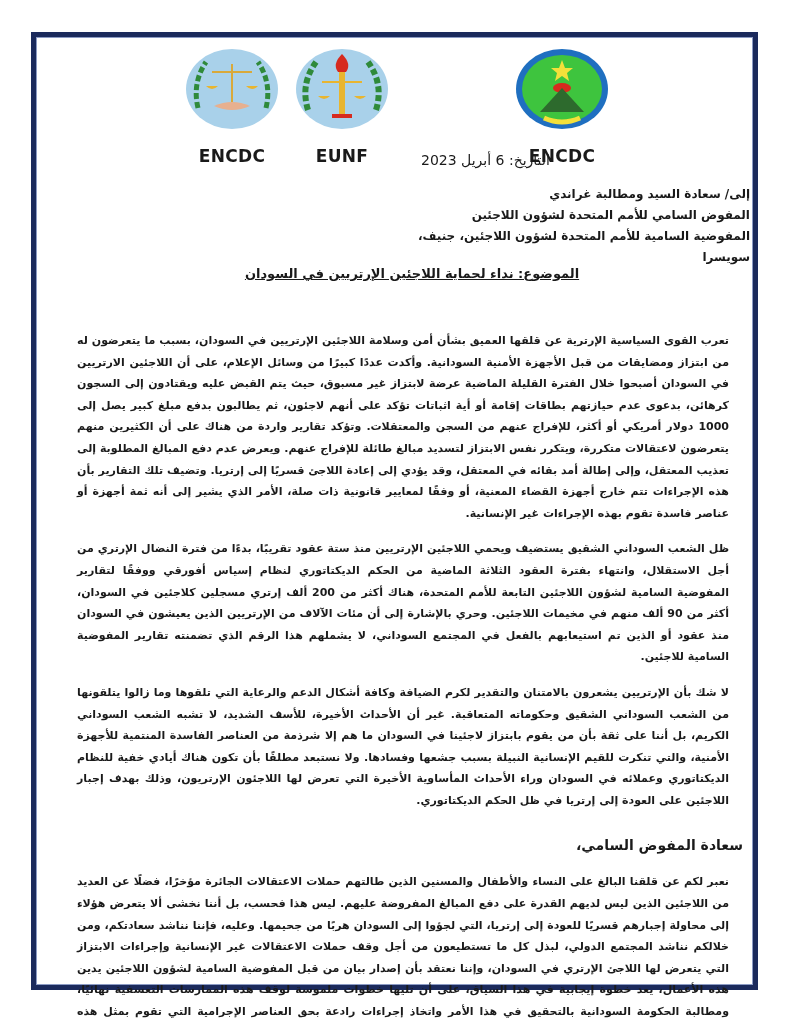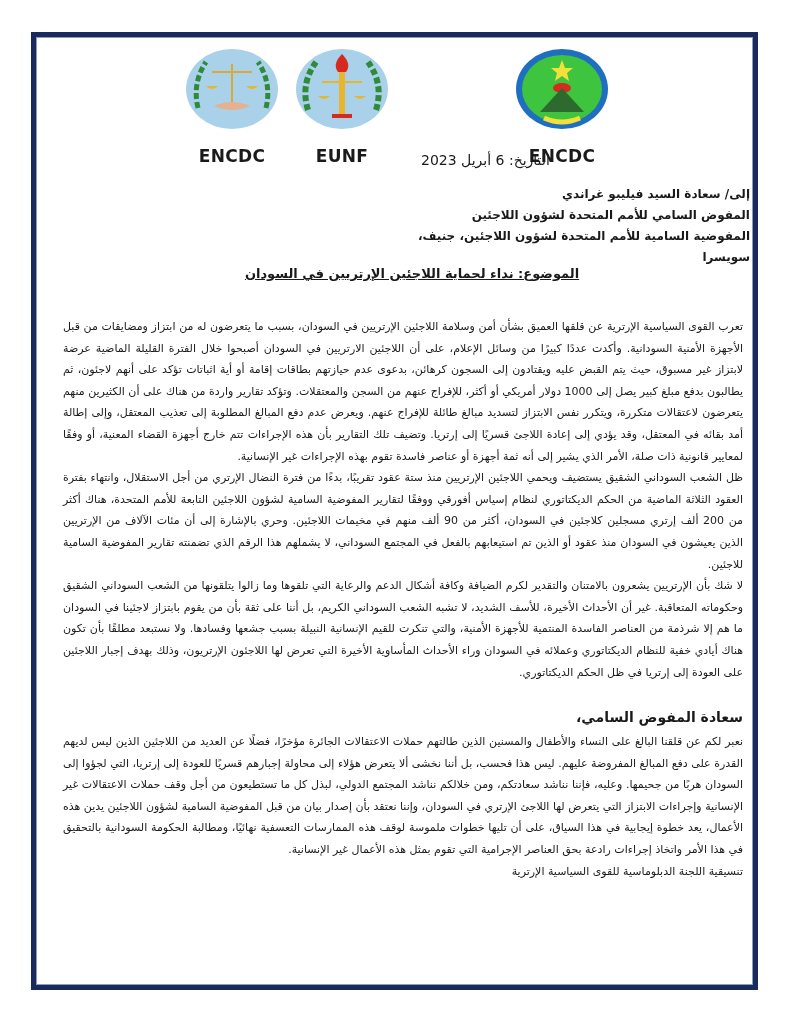--- a/index.html
+++ b/index.html
@@ -12,21 +12,21 @@
   .logos { position: absolute; left: 182px; top: 48px; width: 440px; height: 110px; }
   .logo { position: absolute; top: 0; width: 100px; text-align: center; }
   .logo .emblem { width: 96px; height: 82px; margin: 0 auto; display: block; }
   .logo .lbl { font-family: "DejaVu Sans", sans-serif; font-weight: bold; font-size: 17px; color: #1a1a1a; margin-top: 16px; letter-spacing: 0.3px; }
   .logo.l1 { left: 0; } .logo.l2 { left: 110px; } .logo.l3 { left: 220px; } .logo.l4 { left: 330px; }
   .date { position: absolute; left: 330px; top: 152px; width: 220px; font-size: 14px; direction: rtl; text-align: right; }
   .addr { position: absolute; left: 380px; top: 184px; width: 370px; font-size: 12px; font-weight: bold; line-height: 21px; direction: rtl; text-align: right; }
   .subject { position: absolute; left: 212px; top: 266px; width: 400px; font-size: 13px; font-weight: bold; text-align: center; direction: rtl; }
   .subject span { text-decoration: underline; }
   .body { position: absolute; left: 63px; top: 316px; width: 680px; font-size: 11px; line-height: 21.6px; direction: rtl; text-align: justify; }
-  .body p { margin: 0; }
+  .body p { margin: 14px; font-weight: bold; }
   .body h3 { margin: 22px 0 2px 0; font-size: 14px; font-weight: bold; line-height: 24px; }
 </style>
 </head>
 <body>
 
 <div class="frame"></div>
 
 <div class="logos">
   <div class="logo l1">
     <svg class="emblem" viewBox="0 0 96 82">
@@ -65,21 +65,21 @@
       <polygon points="26,64 48,40 70,64" fill="#2d6a2d"></polygon>
       <path d="M30,70 Q48,78 66,70" stroke="#f4e03a" stroke-width="5" fill="none"></path>
     </svg>
     <div class="lbl">ENCDC</div>
   </div>
 </div>
 
 <div class="date">التاريخ: 6 أبريل 2023</div>
 
 <div class="addr">
-  <div>إلى/ سعادة السيد فيليبو غراندي</div>
+  <div>إلى/ سعادة السيد ومطالبة غراندي</div>
   <div>المفوض السامي للأمم المتحدة لشؤون اللاجئين</div>
   <div>المفوضية السامية للأمم المتحدة لشؤون اللاجئين، جنيف، سويسرا</div>
 </div>
 
 <div class="subject">
   <span>الموضوع: نداء لحماية اللاجئين الإرتريين في السودان</span>
 </div>
 
 <div class="body">
   <p>تعرب القوى السياسية الإرترية عن قلقها العميق بشأن أمن وسلامة اللاجئين الإرتريين في السودان، بسبب ما يتعرضون له من ابتزاز ومضايقات من قبل الأجهزة الأمنية السودانية. وأكدت عددًا كبيرًا من وسائل الإعلام، على أن اللاجئين الارتريين في السودان أصبحوا خلال الفترة القليلة الماضية عرضة لابتزاز غير مسبوق، حيث يتم القبض عليه ويقتادون إلى السجون كرهائن، بدعوى عدم حيازتهم بطاقات إقامة أو أية اثباتات تؤكد على أنهم لاجئون، ثم يطالبون بدفع مبلغ كبير يصل إلى 1000 دولار أمريكي أو أكثر، للإفراج عنهم من السجن والمعتقلات. وتؤكد تقارير واردة من هناك على أن الكثيرين منهم يتعرضون لاعتقالات متكررة، ويتكرر نفس الابتزاز لتسديد مبالغ طائلة للإفراج عنهم. ويعرض عدم دفع المبالغ المطلوبة إلى تعذيب المعتقل، وإلى إطالة أمد بقائه في المعتقل، وقد يؤدي إلى إعادة اللاجئ قسريًا إلى إرتريا. وتضيف تلك التقارير بأن هذه الإجراءات تتم خارج أجهزة القضاء المعنية، أو وفقًا لمعايير قانونية ذات صلة، الأمر الذي يشير إلى أنه ثمة أجهزة أو عناصر فاسدة تقوم بهذه الإجراءات غير الإنسانية.</p>

